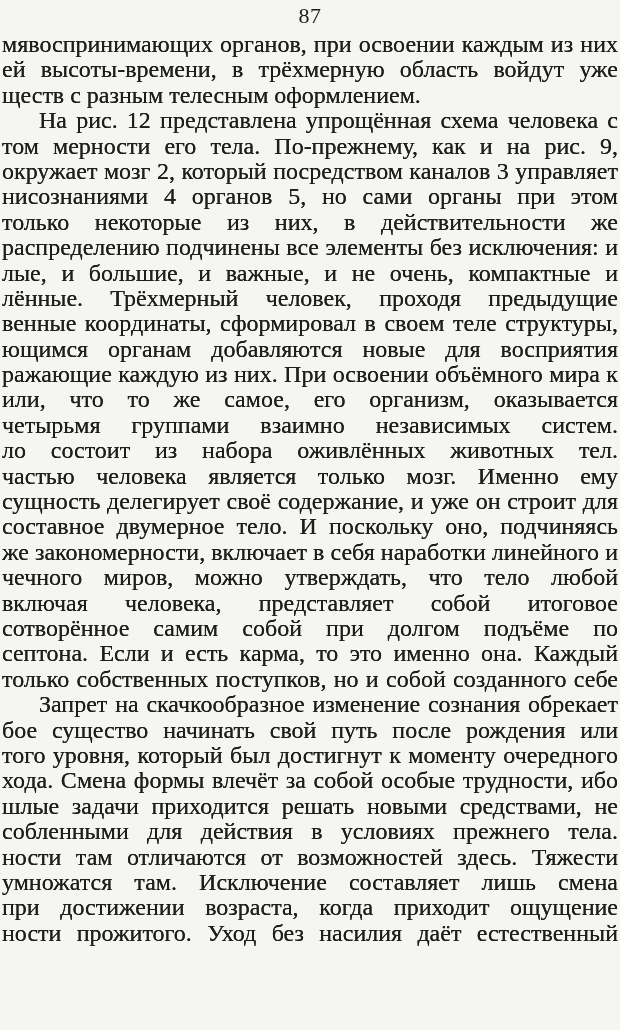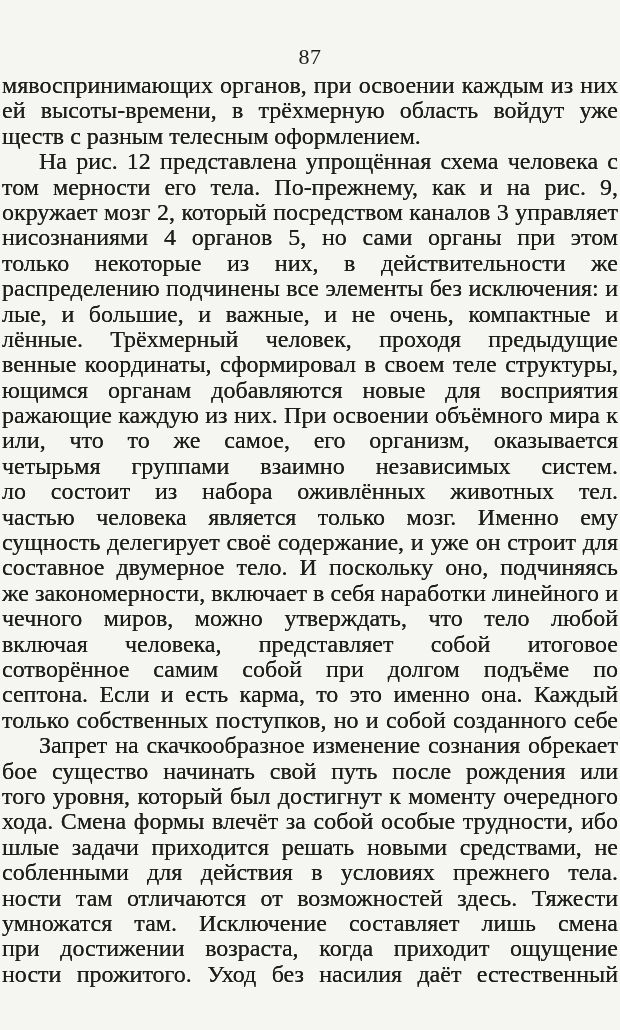--- a/index.html
+++ b/index.html
@@ -10,21 +10,20 @@
     width: 620px;
     height: 1030px;
     overflow: hidden;
     font-family: "Liberation Serif", "DejaVu Serif", serif;
   }
   .page {
     box-sizing: border-box;
     width: 620px;
     height: 774px;
     padding: 3px 2px 0 2px;
-    margin-top: 41px;
   }
   .page-number {
     text-align: center;
     font-size: 22px;
     line-height: 26px;
     margin-bottom: 3px;
     letter-spacing: 0.5px;
   }
   .text-block {
     width: 616px;

